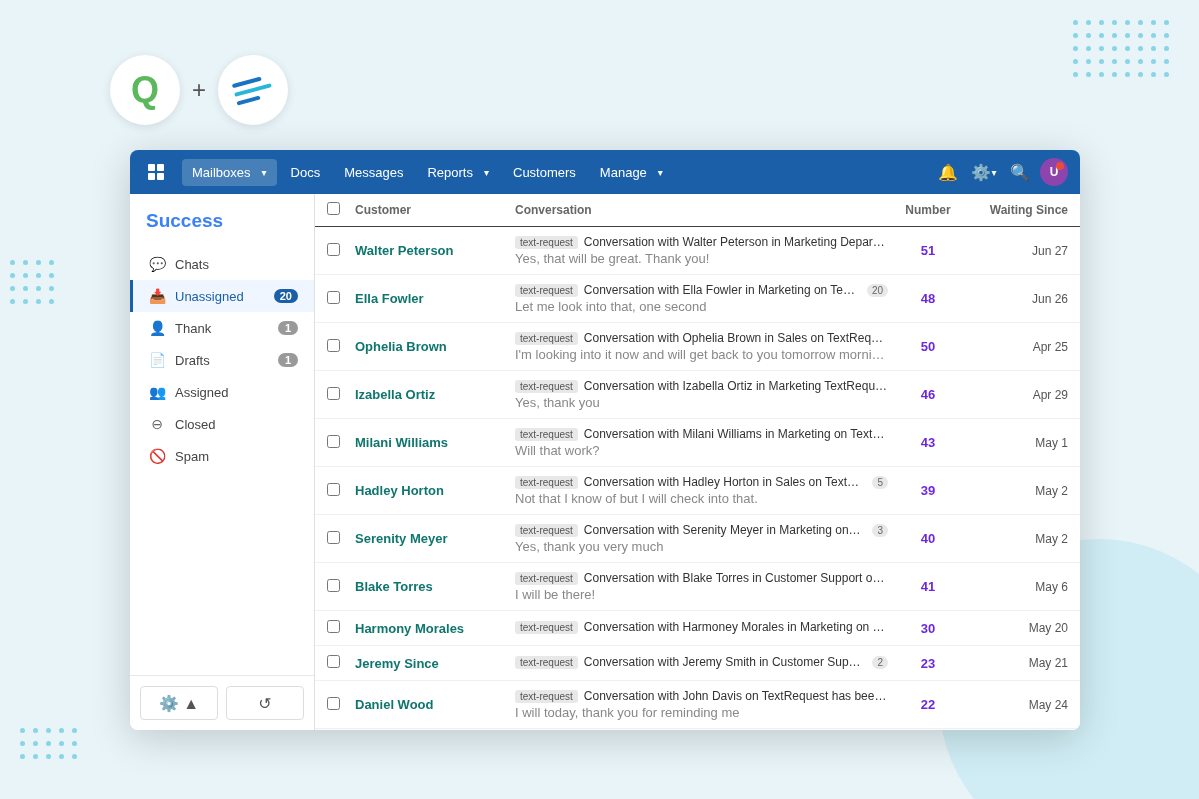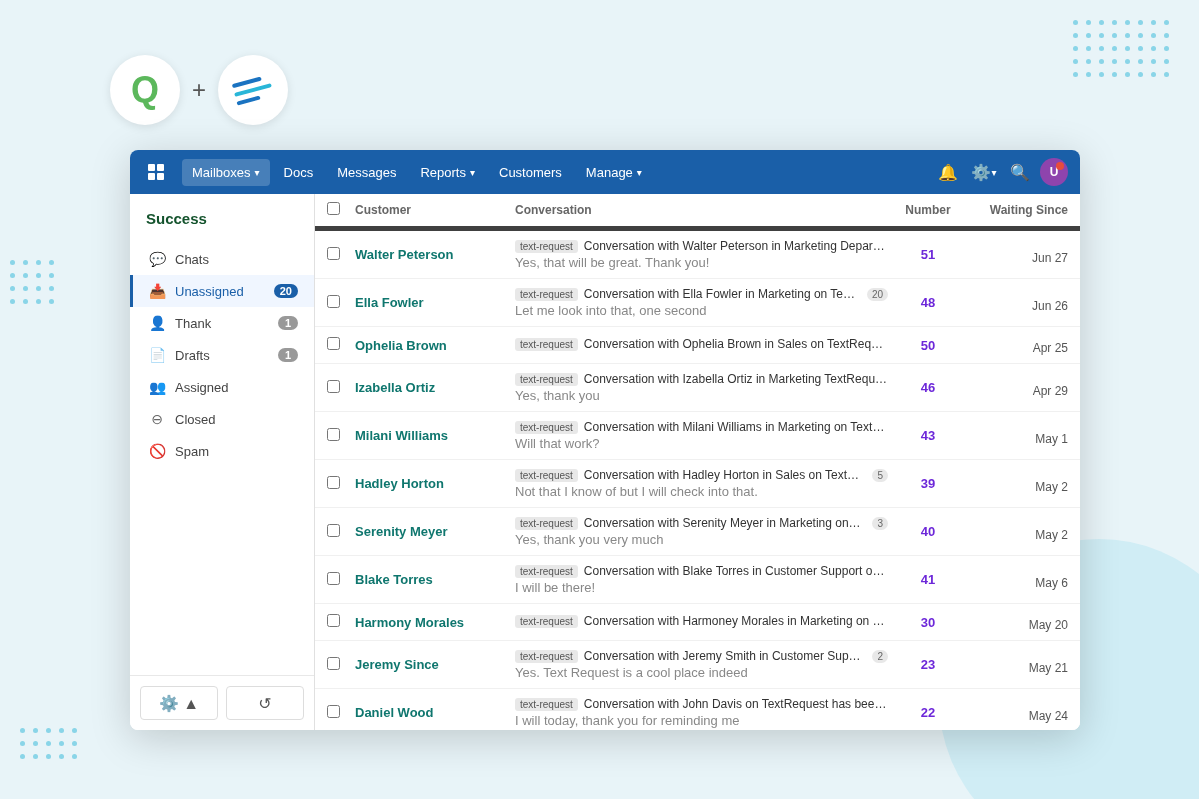--- a/index.html
+++ b/index.html
@@ -113,21 +113,21 @@
       display: flex; align-items: center; justify-content: center;
       margin-right: 8px;
     }
     .nav-logo svg { width: 20px; height: 20px; fill: white; }
     .nav-item {
       color: white;
       font-size: 13px;
       padding: 6px 10px;
       border-radius: 4px;
       cursor: pointer;
-      display: flex; align-items: center; gap: 4px;
+      display: flex; align-items: center; gap: 11px;
       white-space: nowrap;
       text-align: center;
     }
     .nav-item.active { background: rgba(255,255,255,0.2); }
     .nav-chevron { font-size: 10px; }
     .nav-spacer { flex: 1; }
     .nav-icon-btn {
       width: 32px; height: 32px;
       display: flex; align-items: center; justify-content: center;
       color: white;
@@ -165,23 +165,23 @@
     
     .sidebar {
       width: 185px;
       background: white;
       border-right: 1px solid #e0e0e0;
       display: flex;
       flex-direction: column;
       flex-shrink: 0;
     }
     .sidebar-title {
-      font-size: 15px;
+      font-size: 19px;
       font-weight: 700;
-      color: #14532d;
+      color: #3b82f6;
       padding: 16px 16px 12px;
     }
     .sidebar-section { padding: 4px 0; }
     .sidebar-item {
       display: flex;
       align-items: center;
       gap: 10px;
       padding: 8px 16px;
       cursor: pointer;
       font-size: 13px;
@@ -249,21 +249,21 @@
       flex-direction: column;
       overflow: hidden;
       background: #fafafa;
     }
 
     
     .table-header {
       display: flex;
       align-items: center;
       padding: 8px 12px;
-      border-bottom: 5px solid #404040;
+      border-bottom: 1px solid #404040;
       background: white;
       font-size: 12px;
       font-weight: 600;
       color: #666;
       flex-shrink: 0;
     }
     .th-checkbox { width: 28px; }
     .th-customer { flex: 0 0 160px; }
     .th-conversation { flex: 1; }
     .th-number { width: 80px; text-align: center; }
@@ -333,21 +333,20 @@
       color: #6d28d9;
       font-weight: 700;
       flex-shrink: 0;
     }
     .row-waiting {
       width: 100px;
       text-align: right;
       font-size: 12px;
       color: #555;
       flex-shrink: 0;
-      margin-top: 6px;
     }
   </style>
 </head>
 <body>
 
 <div class="dots-container">
   <div class="dots dots-top-right" style="grid-template-columns: repeat(8,1fr);">
     <span></span>
       <span></span>
       <span></span>
@@ -617,20 +616,21 @@
     <div class="row-checkbox">
       <input type="checkbox" style="">
     </div>
     <div class="row-customer">Ophelia Brown</div>
     <div class="row-conversation">
       <div class="conv-top">
         <span class="conv-tag">text-request</span>
         <span class="conv-title">Conversation with Ophelia Brown in Sales on TextRequest</span>
 
       </div>
+      <div class="conv-preview">I'm looking into it now and will get back to you tomorrow morning.</div>
     </div>
     <div class="row-number">50</div>
     <div class="row-waiting">Apr 25</div>
   </div>
           <div class="table-row">
     <div class="row-checkbox">
       <input type="checkbox" style="">
     </div>
     <div class="row-customer">Izabella Ortiz</div>
     <div class="row-conversation">
@@ -727,21 +727,20 @@
     <div class="row-checkbox">
       <input type="checkbox" style="">
     </div>
     <div class="row-customer">Jeremy Since</div>
     <div class="row-conversation">
       <div class="conv-top">
         <span class="conv-tag">text-request</span>
         <span class="conv-title">Conversation with Jeremy Smith in Customer Support on...</span>
         <span class="conv-badge">2</span>
       </div>
-      <div class="conv-preview">Yes. Text Request is a cool place indeed</div>
     </div>
     <div class="row-number">23</div>
     <div class="row-waiting">May 21</div>
   </div>
           <div class="table-row">
     <div class="row-checkbox">
       <input type="checkbox" style="">
     </div>
     <div class="row-customer">Daniel Wood</div>
     <div class="row-conversation">

